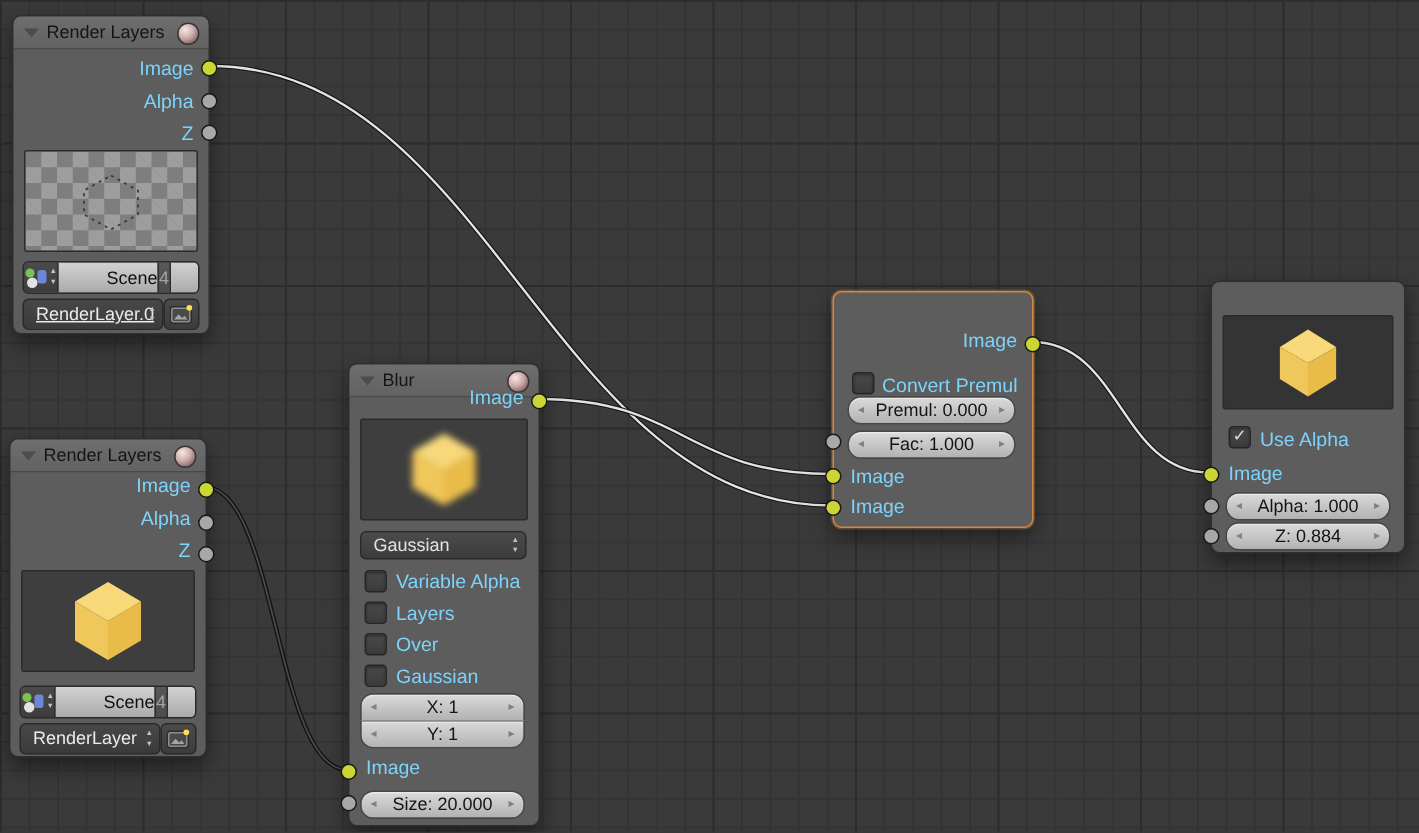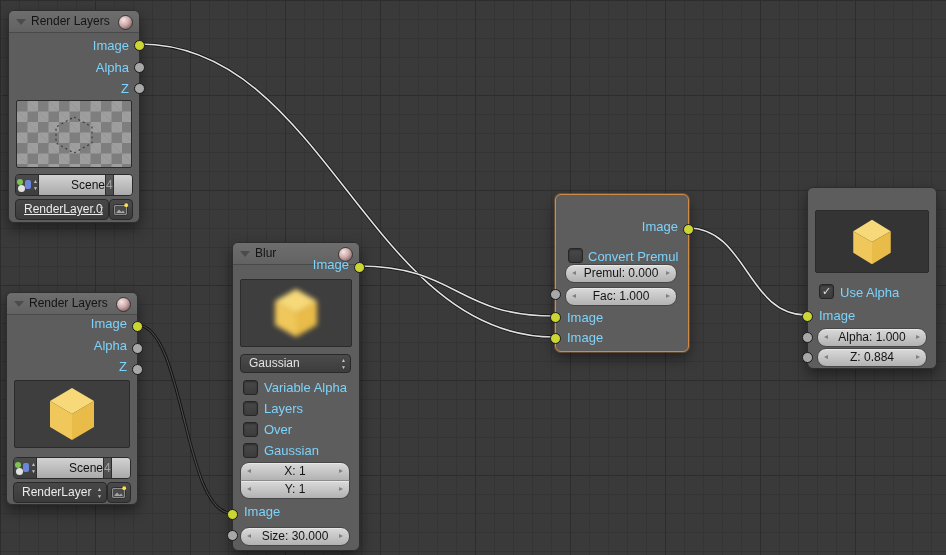--- a/index.html
+++ b/index.html
@@ -253,21 +253,21 @@
       <span>Y: 1</span>
       <span class="arr ra">▸</span>
     </div>
 
     <span class="socket image in" style="top:266px;"></span>
     <span class="lbl l" style="top:261px;">Image</span>
 
     <span class="socket value in" style="top:287px;"></span>
     <div class="pill" style="left:7px;top:284px;width:108px;">
       <span class="arr la">◂</span>
-      <span>Size: 30.000</span>
+      <span>Size: 20.000</span>
       <span class="arr ra">▸</span>
     </div>
   </div>
 
   <div class="node active" style="left:555px;top:194px;width:132px;height:156px;">
     <span class="lbl r" style="top:24px;">Image</span>
     <span class="socket image out" style="top:29px;"></span>
 
     <span class="checkbox" style="left:12px;top:53px;"></span>
     <span class="lbl" style="left:32px;top:54px;text-align:right;">Convert Premul</span>

